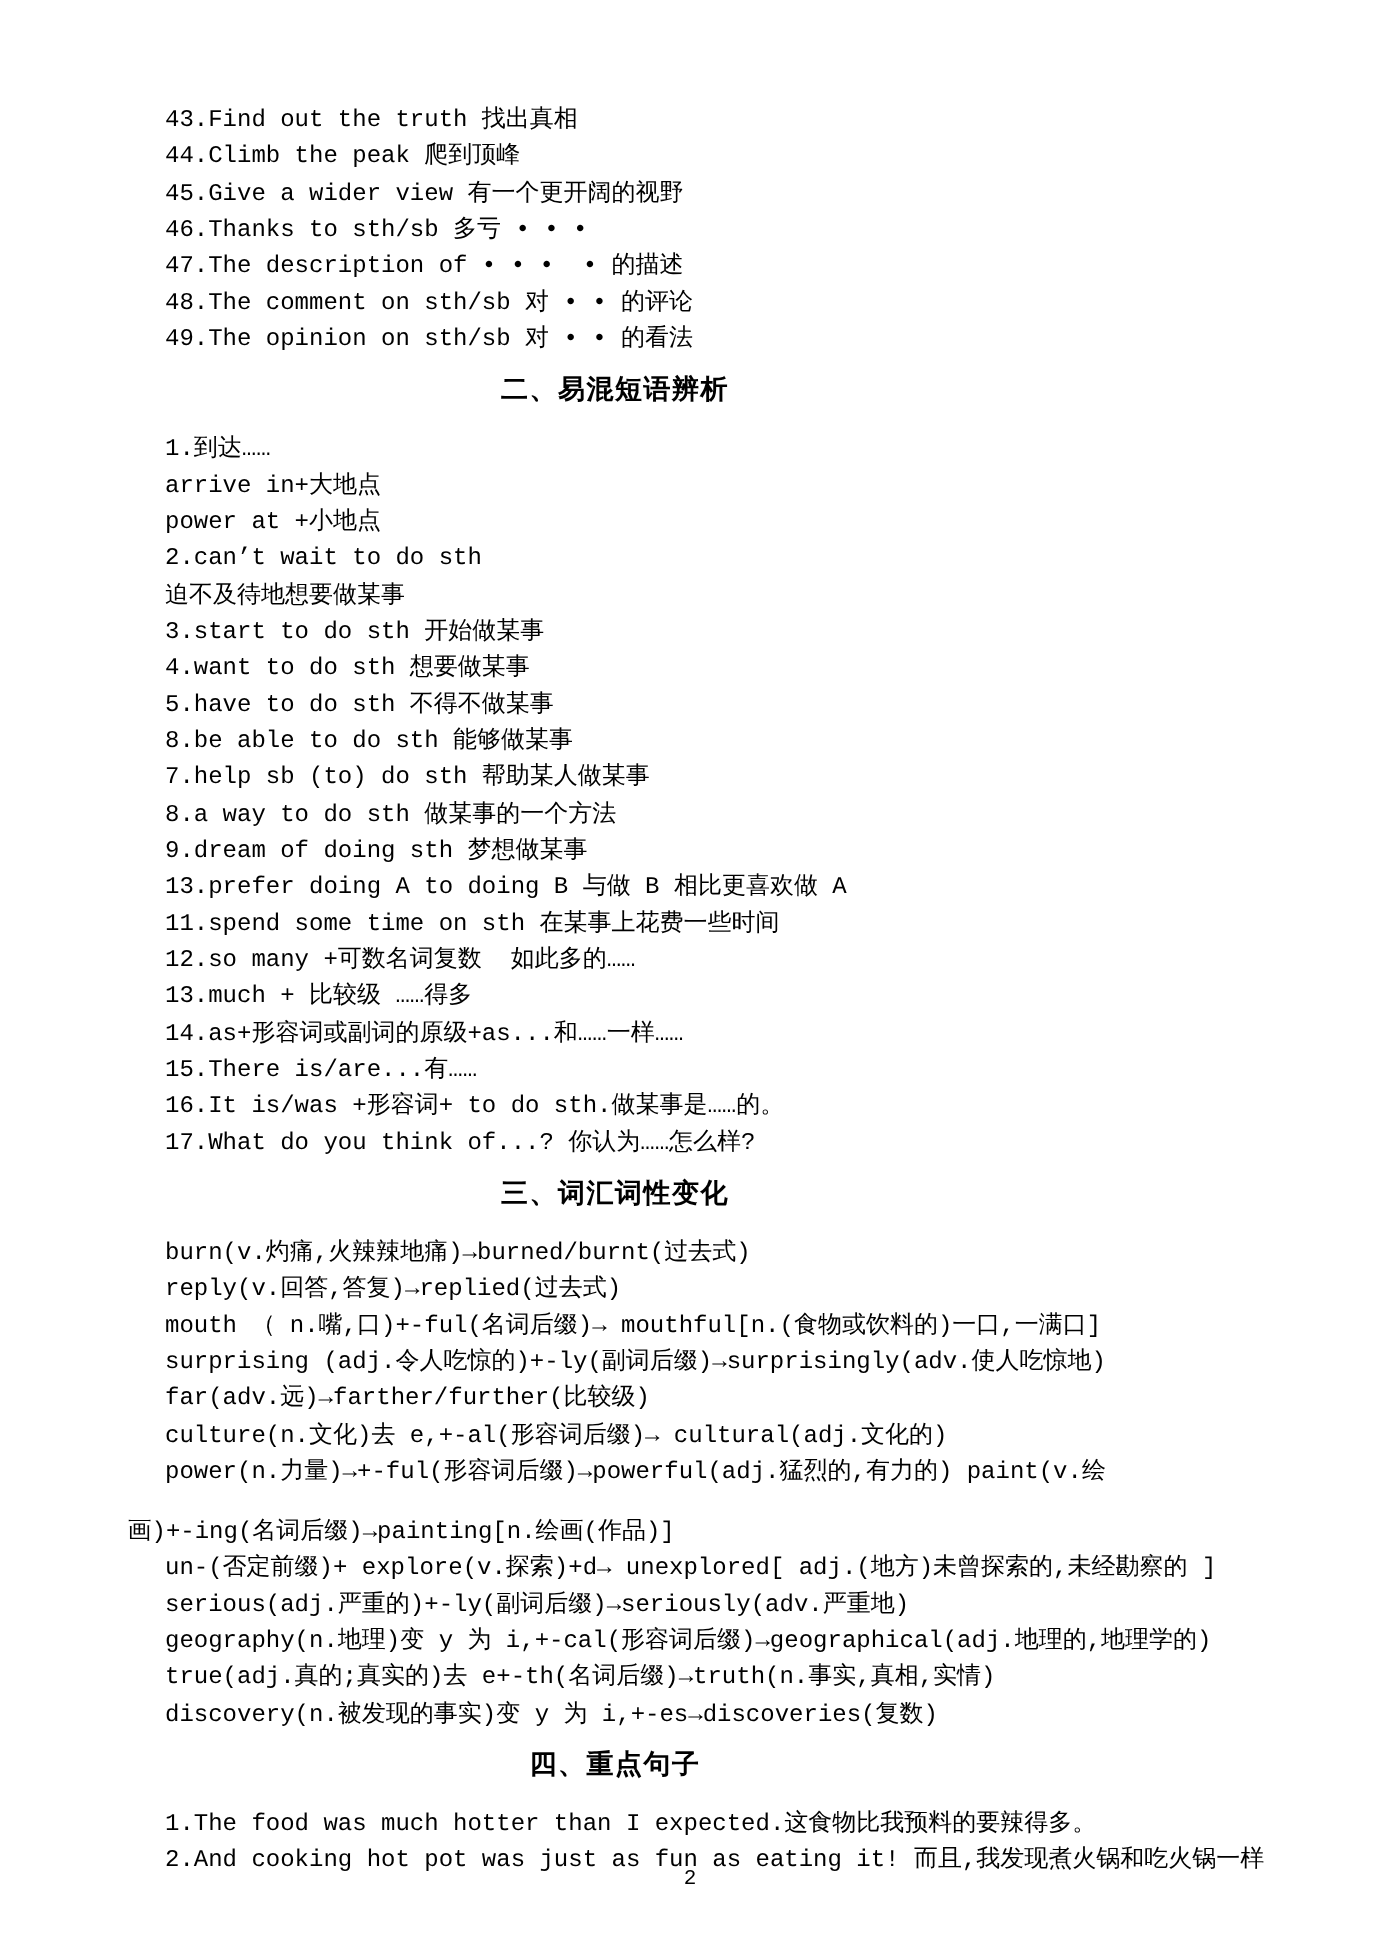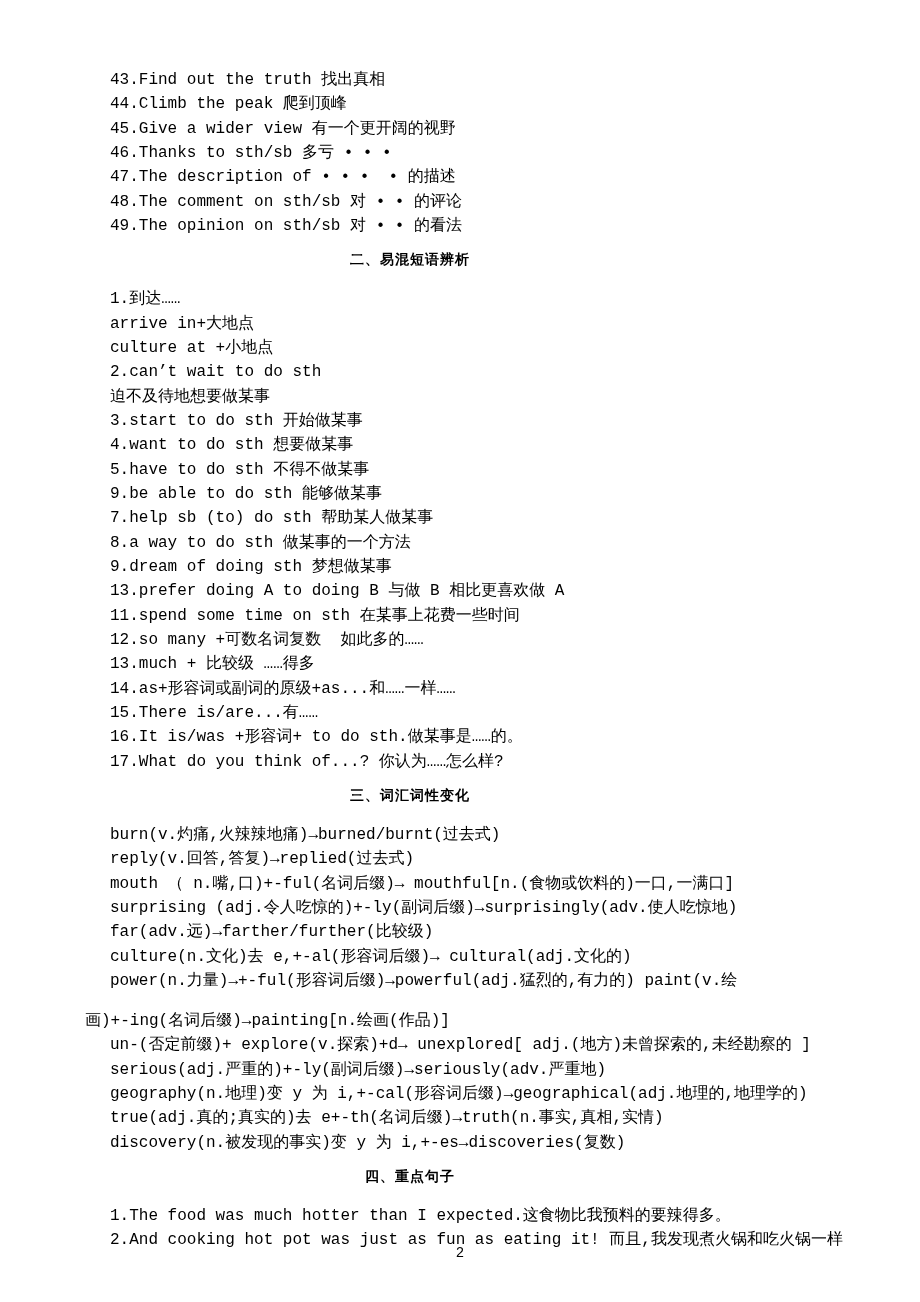--- a/index.html
+++ b/index.html
@@ -33,21 +33,21 @@
     margin-left: 25px;
     letter-spacing: 0;
   }
   .line.flush {
     margin-left: 0;
     margin-top: 16px;
   }
   .section-heading {
     font-family: "Liberation Sans", "DejaVu Sans", sans-serif;
     font-weight: 700;
-    font-size: 14px;
+    font-size: 18px;
     line-height: 30px;
     text-align: center;
     margin: 6px 0 13px 0;
     letter-spacing: 1px;
   }
   .footer {
     position: absolute;
     top: 1243px;
     left: 0;
     width: 920px;
@@ -70,27 +70,27 @@
       <div class="line">47.The description of • • •  • 的描述</div>
       <div class="line">48.The comment on sth/sb 对 • • 的评论</div>
       <div class="line">49.The opinion on sth/sb 对 • • 的看法</div>
     </div>
 
     <div class="section-heading">二、易混短语辨析</div>
 
     <div>
       <div class="line">1.到达……</div>
       <div class="line">arrive in+大地点</div>
-      <div class="line">culture at +小地点</div>
+      <div class="line">power at +小地点</div>
       <div class="line">2.can’t wait to do sth</div>
       <div class="line">迫不及待地想要做某事</div>
       <div class="line">3.start to do sth 开始做某事</div>
       <div class="line">4.want to do sth 想要做某事</div>
       <div class="line">5.have to do sth 不得不做某事</div>
-      <div class="line">9.be able to do sth 能够做某事</div>
+      <div class="line">8.be able to do sth 能够做某事</div>
       <div class="line">7.help sb (to) do sth 帮助某人做某事</div>
       <div class="line">8.a way to do sth 做某事的一个方法</div>
       <div class="line">9.dream of doing sth 梦想做某事</div>
       <div class="line">13.prefer doing A to doing B 与做 B 相比更喜欢做 A</div>
       <div class="line">11.spend some time on sth 在某事上花费一些时间</div>
       <div class="line">12.so many +可数名词复数  如此多的……</div>
       <div class="line">13.much + 比较级 ……得多</div>
       <div class="line">14.as+形容词或副词的原级+as...和……一样……</div>
       <div class="line">15.There is/are...有……</div>
       <div class="line">16.It is/was +形容词+ to do sth.做某事是……的。</div>

